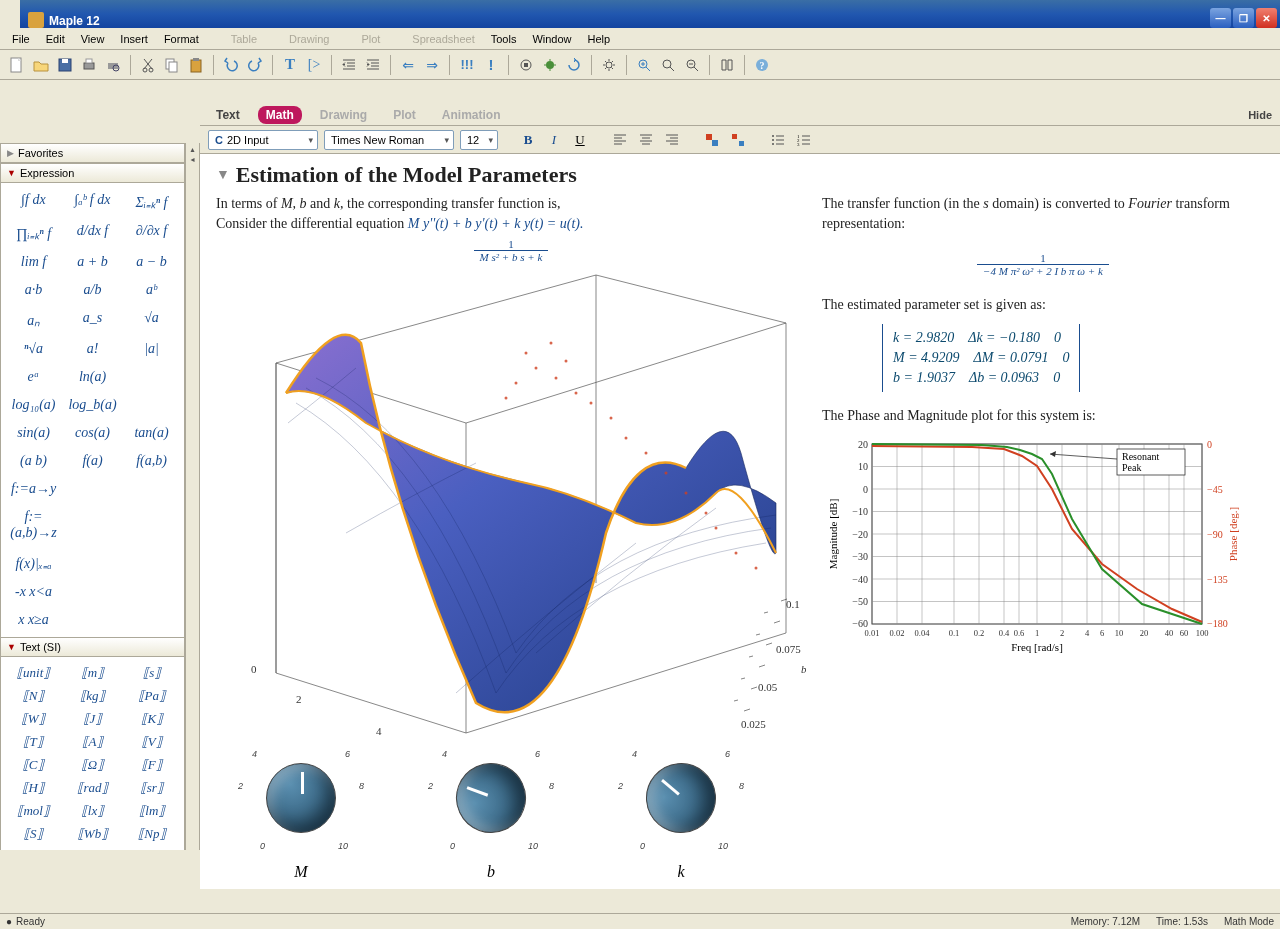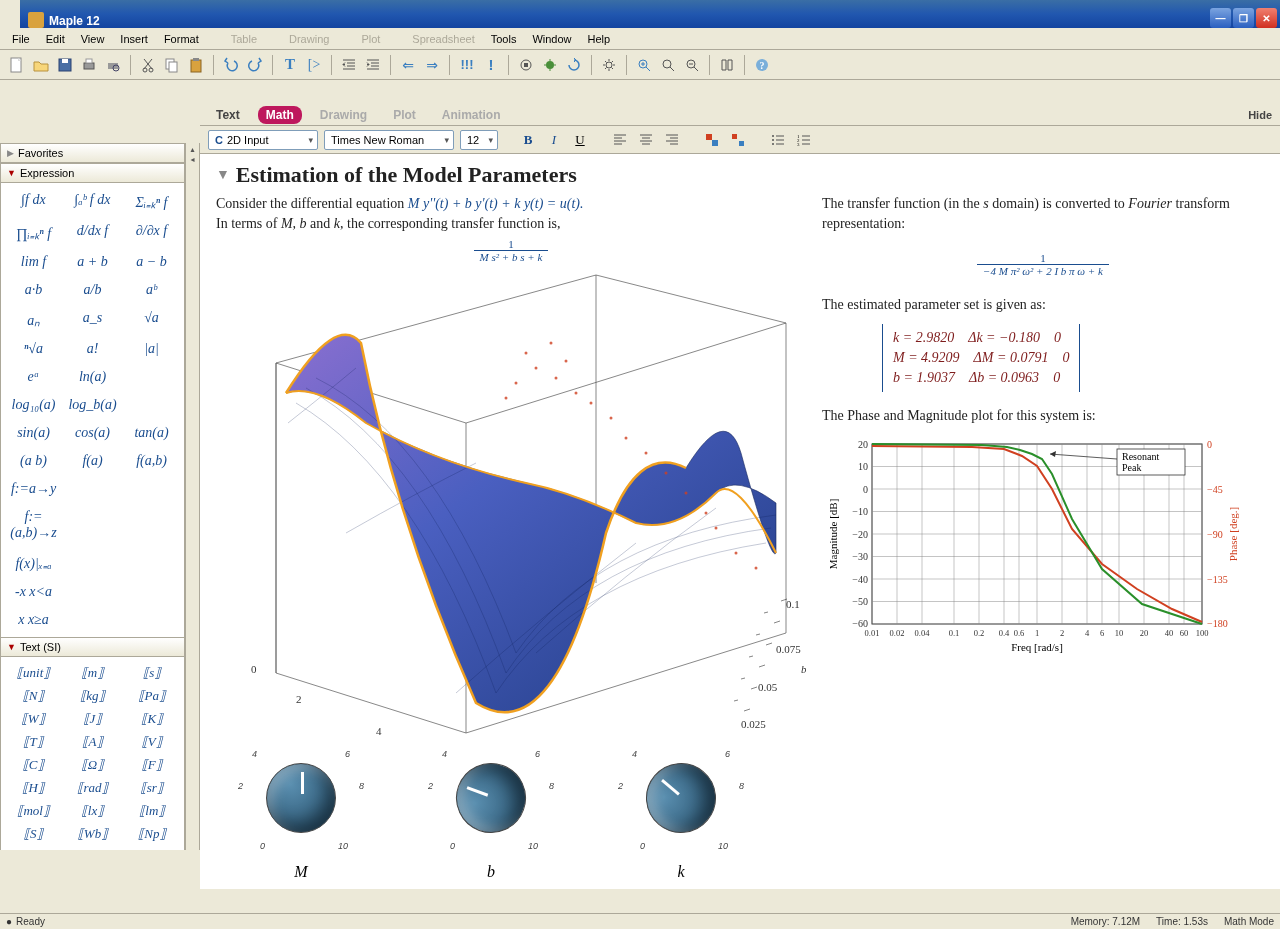--- a/index.html
+++ b/index.html
@@ -47,21 +47,21 @@
 .math-frac .den { padding: 0 6px; }
 .center { text-align: center; }
 .surface-plot { width: 590px; height: 480px; margin-top: 6px; position: relative; }
 .knob-row { display: flex; gap: 120px; margin-top: 10px; padding-left: 50px; }
 .knob-container { text-align: center; }
 .knob { width: 70px; height: 70px; border-radius: 50%; background: radial-gradient(circle at 35% 30%, #5a8fb0, #1e4560); border: 1px solid #444; position: relative; margin: 0 auto; box-shadow: inset -8px -8px 16px rgba(0,0,0,0.4), inset 6px 6px 12px rgba(255,255,255,0.3); }
 .knob::before { content: ""; position: absolute; top: 8px; left: 50%; width: 3px; height: 22px; background: #fff; transform-origin: bottom center; }
 .knob-label { font-family: "Times New Roman", serif; font-style: italic; font-size: 16px; margin-top: 30px; }
 .knob-ticks { position: absolute; top: -16px; left: -18px; right: -18px; bottom: -16px; }
 .knob-tick { position: absolute; font-size: 9px; font-style: italic; color: #444; }
-.param-matrix { font-family: "Times New Roman", serif; font-size: 14px; color: #7f1d1d; margin: 10px 0 14px 60px; border-left: 1px solid #1a4d8f; border-right: 1px solid #1a4d8f; padding: 4px 10px; display: inline-block; font-style: italic; }
+.param-matrix { font-family: "Times New Roman", serif; font-size: 14px; color: #0c4a6e; margin: 10px 0 14px 60px; border-left: 1px solid #1a4d8f; border-right: 1px solid #1a4d8f; padding: 4px 10px; display: inline-block; font-style: italic; }
 .param-matrix .row { display: flex; gap: 14px; padding: 2px 0; }
 .bode-plot { width: 420px; height: 230px; margin-top: 8px; }
 .statusbar { height: 16px; background: #ece9d8; border-top: 1px solid #aca899; display: flex; align-items: center; padding: 0 6px; font-size: 10px; color: #333; }
 .statusbar .fill { flex: 1; }
 .scrollbtn { width: 14px; background: #ece9d8; border-left: 1px solid #aca899; display: flex; flex-direction: column; align-items: center; padding-top: 2px; gap: 1px; }
 .italic { font-style: italic; }
 .blue { color: #1a4d8f; }
 svg text { font-family: "Times New Roman", serif; }
 </style>
 </head>
@@ -405,24 +405,24 @@
     <div class="doc-area">
       <div class="doc-title">
         <span style="color:#888;font-size:14px">▼</span>
         <span>Estimation of the Model Parameters</span>
       </div>
 
       <div class="doc-content">
 
         <div class="doc-left">
           <p class="doc-text">
-            <span>Consider the differential equation </span><span class="italic blue">M y''(t) + b y'(t) + k y(t) = u(t).</span>
+            <span>In terms of </span><span class="italic">M, b</span><span> and </span><span class="italic">k</span><span>, the corresponding transfer function is,</span>
           </p>
           <p class="doc-text">
-            <span>In terms of </span><span class="italic">M, b</span><span> and </span><span class="italic">k</span><span>, the corresponding transfer function is,</span>
+            <span>Consider the differential equation </span><span class="italic blue">M y''(t) + b y'(t) + k y(t) = u(t).</span>
           </p>
           <div class="center">
             <div class="math-frac">
               <div class="num">1</div>
               <div class="den italic">M s² + b s + k</div>
             </div>
           </div>
 
           <div class="surface-plot">
             <svg width="590" height="480" viewBox="0 0 590 480">

